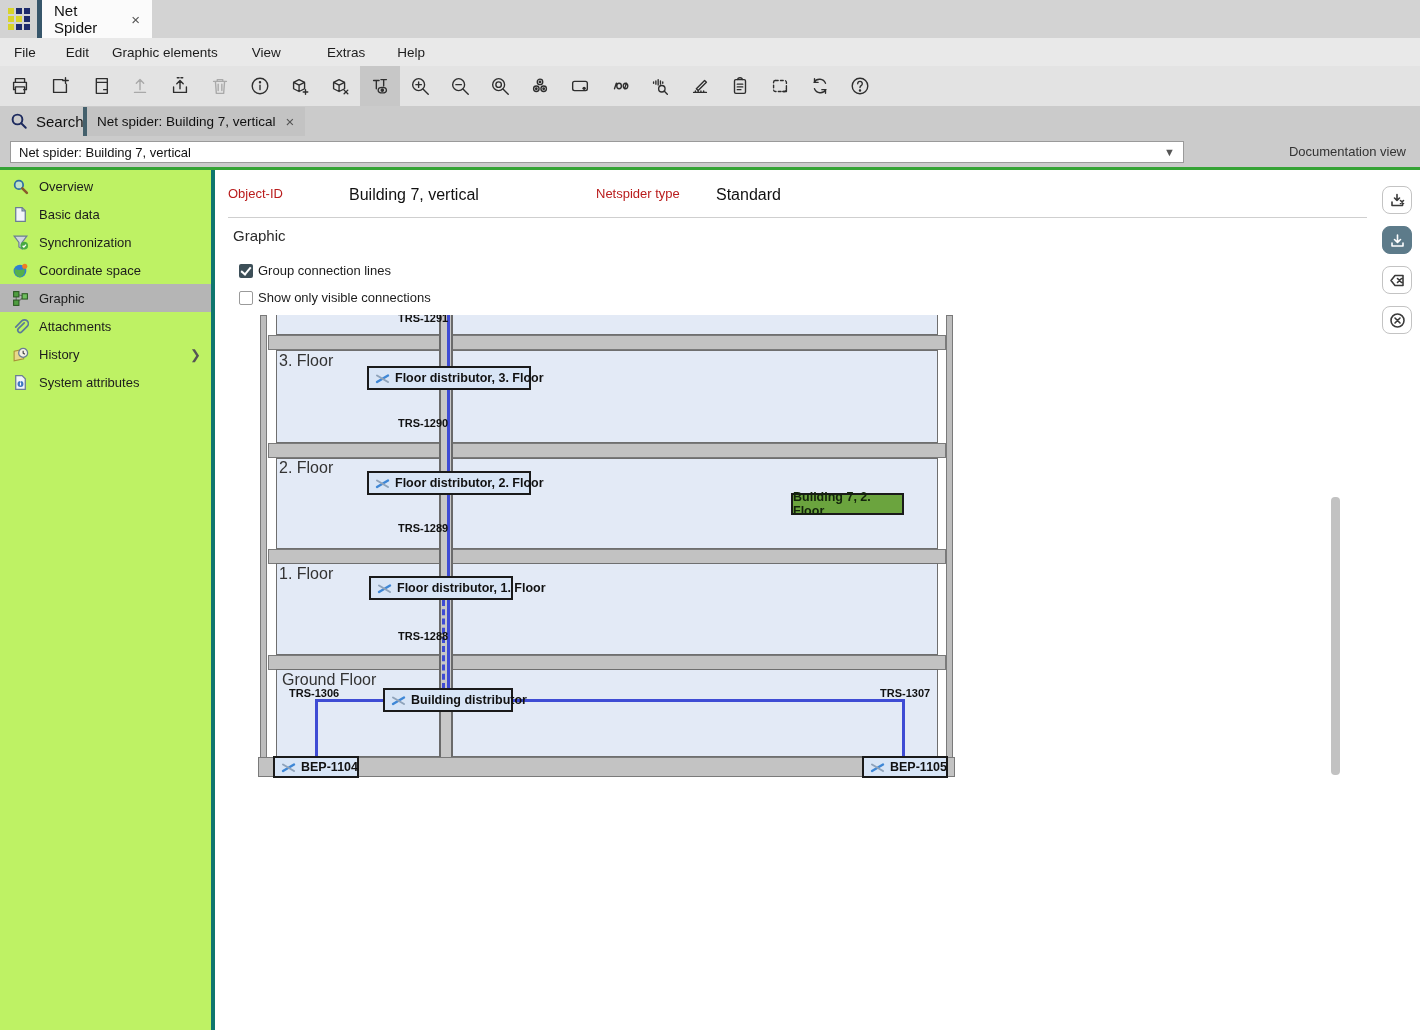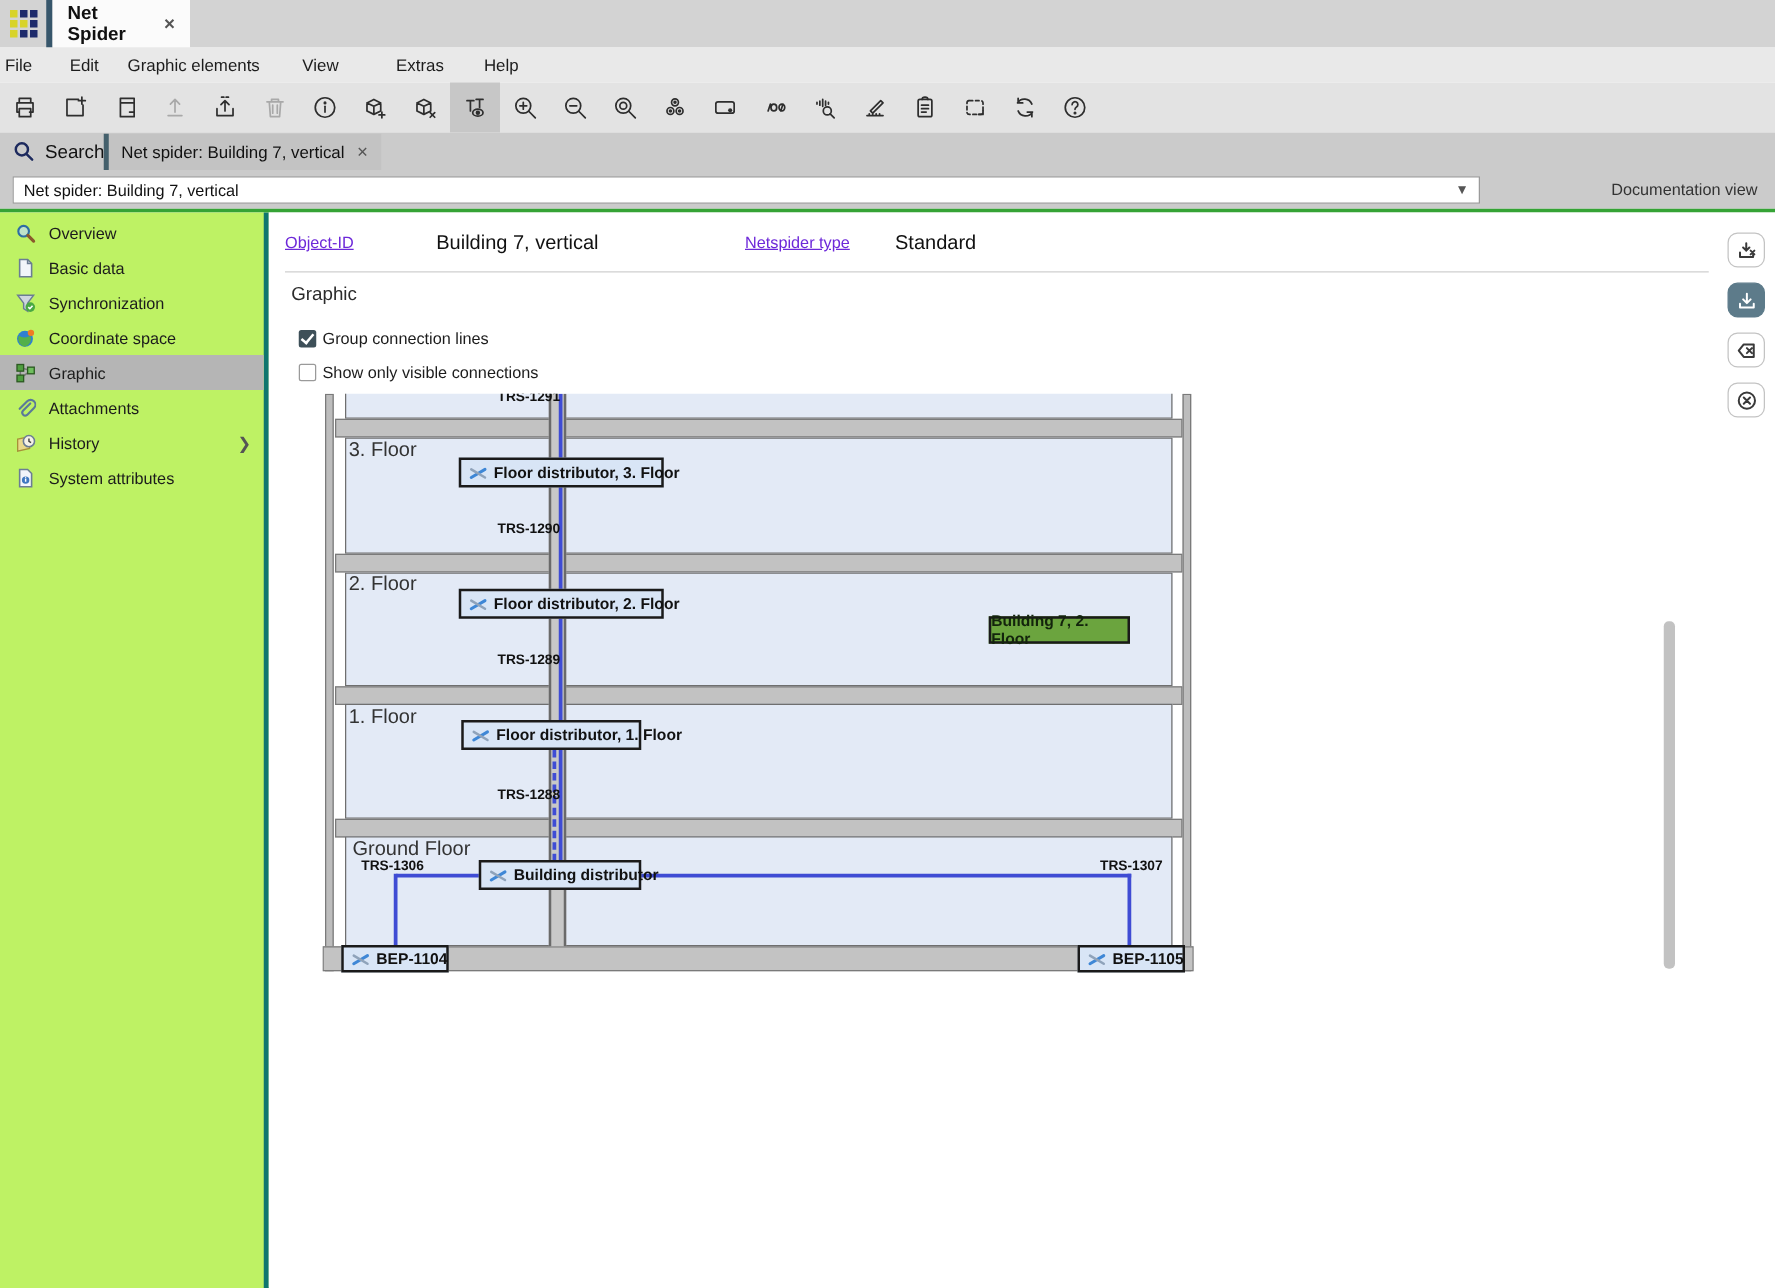--- a/index.html
+++ b/index.html
@@ -1,20 +1,20 @@
 <!DOCTYPE html>
 <html><head>
 <meta charset="utf-8">
 <style>
   * { margin:0; padding:0; box-sizing:border-box; }
   html,body { width:1420px; height:1030px; overflow:hidden; background:#fff;
               font-family:"Liberation Sans", sans-serif; color:#1a1a1a; }
 
   
-  .titlebar { position:absolute; left:0; top:0; width:1420px; height:38px; background:#d3d3d3;font-weight:bold; }
+  .titlebar { position:absolute; left:0; top:0; width:1420px; height:38px; background:#d3d3d3; }
   .app-logo { position:absolute; left:8px; top:8px; width:24px; height:22px;
               display:grid; grid-template-columns:repeat(3,6px); grid-template-rows:repeat(3,6px); gap:2px; }
   .app-logo i { display:block; }
   .logo-navy { background:#1d2a6b; } .logo-yellow { background:#d8d32a; }
   .chrome-accent { position:absolute; left:37px; top:0; width:5px; height:38px; background:#37566b; }
   .app-tab { position:absolute; left:42px; top:0; width:110px; height:38px; background:#fbfbfb;
              display:flex; align-items:center; gap:12px; padding:0 12px; }
   .app-tab .title { font-size:15px; color:#111; }
   .tab-close { color:#555; font-size:15px; cursor:default; }
 
@@ -50,21 +50,21 @@
   .sidebar { position:absolute; left:0; top:170px; width:215px; height:1026px; background:#bef264;
              border-right:4px solid #0f766e; }
   .side-item { height:28px; display:flex; align-items:center; gap:10px; padding:0 10px 0 12px; font-size:13px; color:#1c1c1c; }
   .side-item.selected { background:#b5b5b5; }
   .side-item .sicon { width:17px; height:17px; flex:none; }
   .side-item .chev { margin-left:auto; color:#555; font-size:13px; }
   .side-bottom-bar { position:absolute; left:0; bottom:0; width:215px; height:3px; background:#37566b; }
 
   
   .main { position:absolute; left:215px; top:170px; width:1205px; height:860px; background:#fff; }
-  .fld-label { position:absolute; font-size:13px; color:#6d28d9;text-decoration:underline; }
+  .fld-label { position:absolute; font-size:13px; color:#b91c1c; }
   .fld-value { position:absolute; font-size:16px; color:#111; }
   .hdr-divider { position:absolute; left:13px; top:47px; width:1139px; height:1px; background:#cfcfcf; }
   .section-title { position:absolute; left:18px; top:57px; font-size:15px; color:#2b2b2b; }
   .cb-row { position:absolute; display:flex; align-items:center; gap:5px; font-size:13px; color:#1c1c1c; }
   .cb { width:14px; height:14px; border-radius:2px; flex:none; position:relative; }
   .cb.checked { background:#3d4f58; }
   .cb.checked::after { content:""; position:absolute; left:4px; top:1px; width:4px; height:8px;
                        border:solid #fff; border-width:0 2px 2px 0; transform:rotate(40deg); }
   .cb.unchecked { background:#fff; border:1.5px solid #9a9a9a; }
 
@@ -112,21 +112,21 @@
       <i class="logo-navy"></i>
   </div>
   <div class="chrome-accent"></div>
   <div class="app-tab">
     <span class="title">Net Spider</span>
     <span class="tab-close">×</span>
   </div>
 </div>
 
 <div class="menubar">
-  <span class="menu-item" style="">File</span>
+  <span class="menu-item" style="margin-left:10px">File</span>
   <span class="menu-item" style="margin-left:22px">Edit</span>
   <span class="menu-item" style="margin-left:15px">Graphic elements</span>
   <span class="menu-item" style="margin-left:26px">View</span>
   <span class="menu-item" style="margin-left:38px">Extras</span>
   <span class="menu-item" style="margin-left:24px">Help</span>
 </div>
 
 <div class="toolbar">
   <div class="tool-btn">
     <svg viewBox="0 0 24 24">

